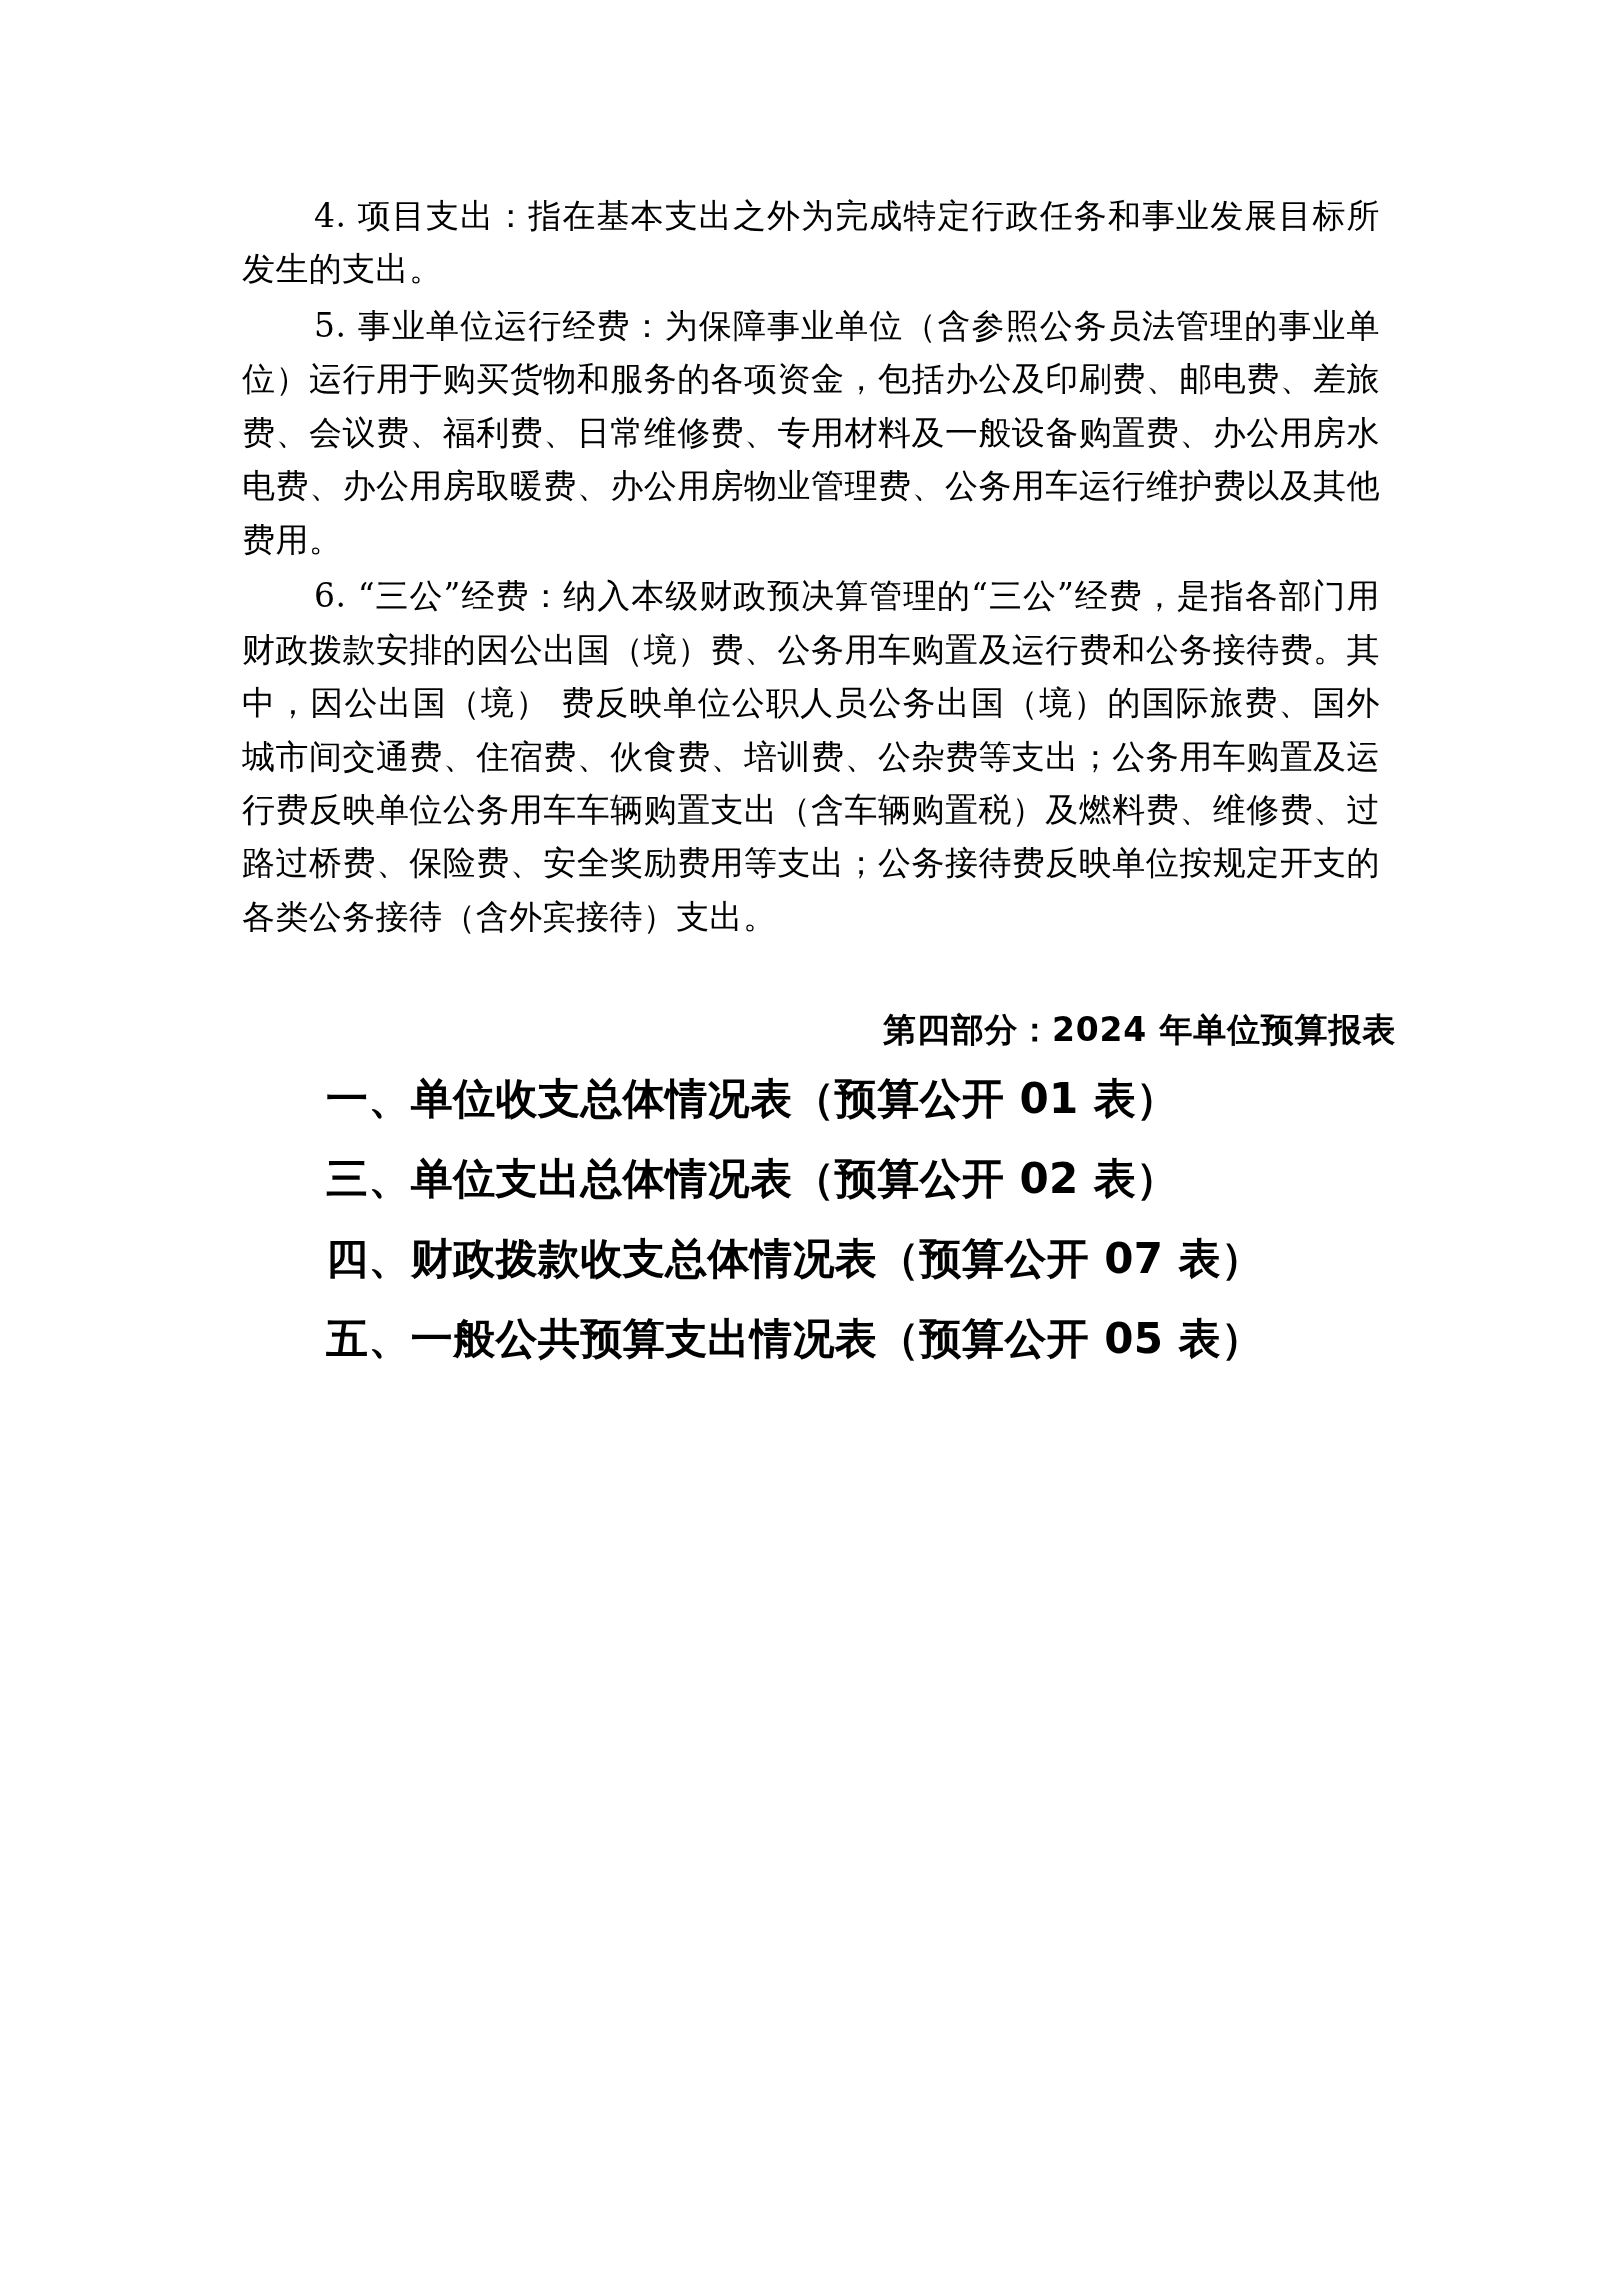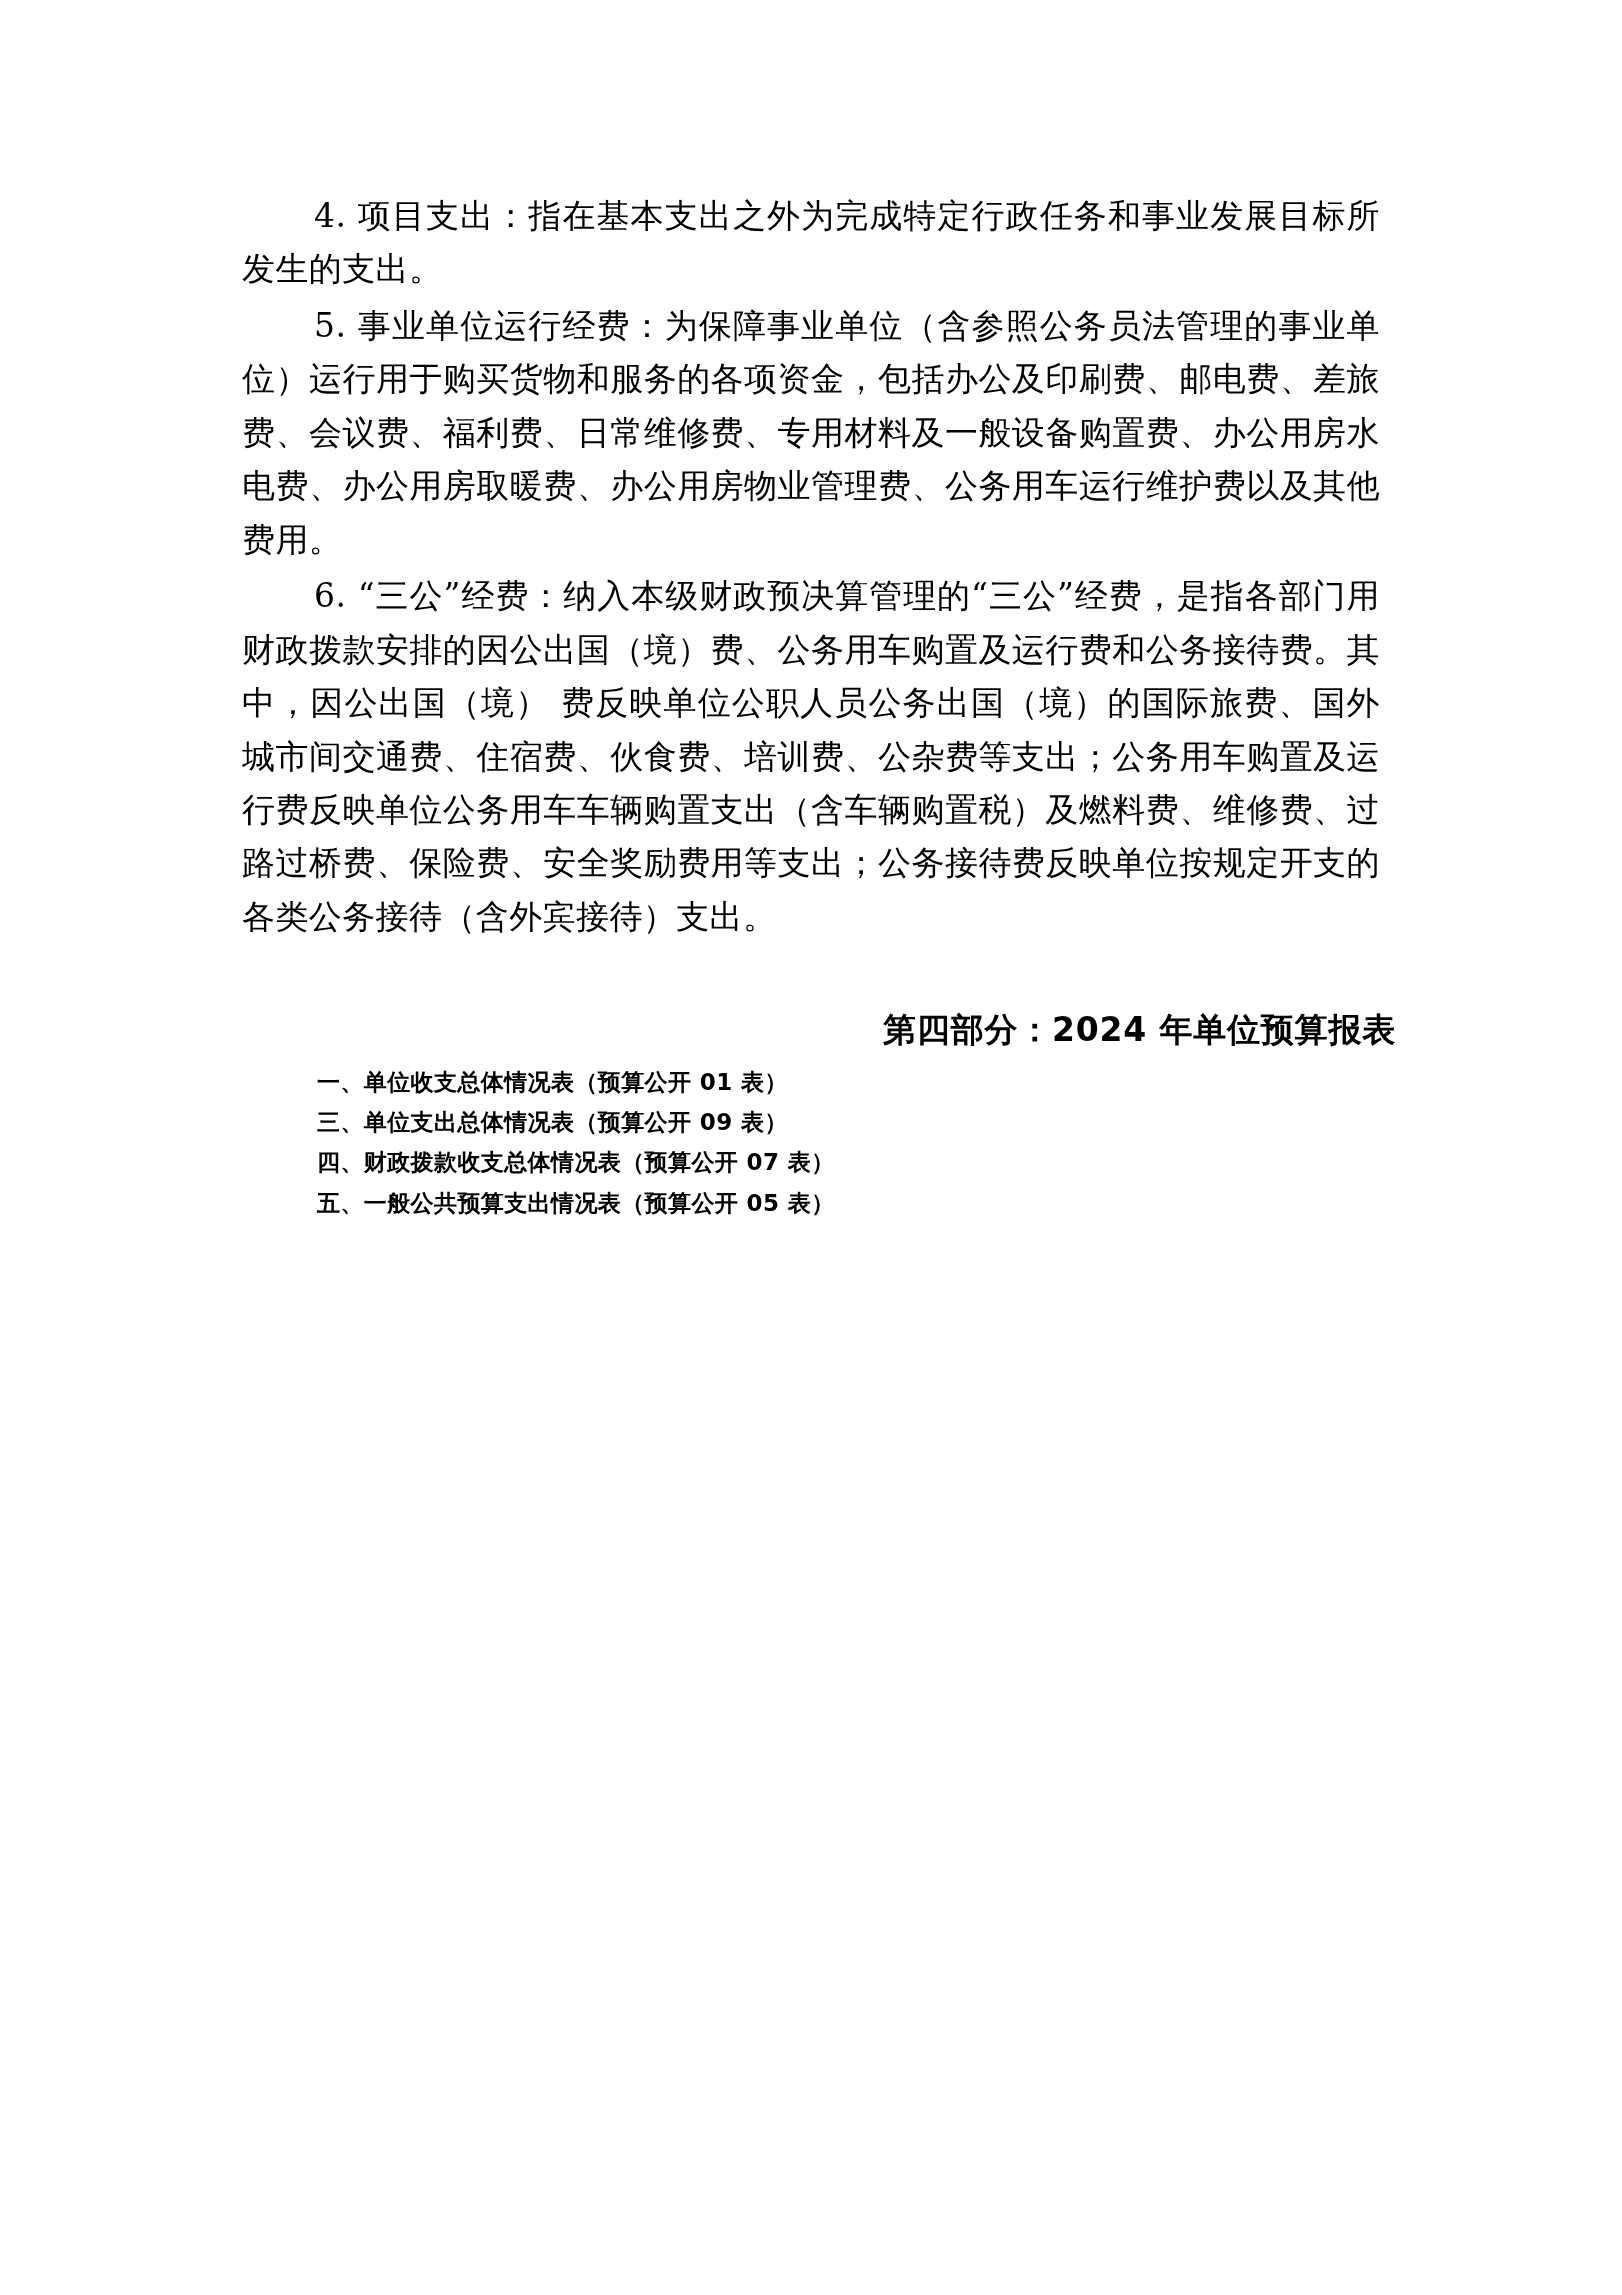--- a/index.html
+++ b/index.html
@@ -36,39 +36,39 @@
     font-family: "DejaVu Sans", sans-serif;
     font-weight: bold;
     font-size: 33px;
     text-align: right;
     margin: 65px 0 10.6px 0;
     letter-spacing: 0.8px;
   }
   .toc-item {
     font-family: "DejaVu Sans", sans-serif;
     font-weight: bold;
-    font-size: 23px;
+    font-size: 42px;
     line-height: 1.62;
-    margin: 3px;
+    margin: 12px;
     text-indent: 72px;
     letter-spacing: 0.4px;
   }
 </style>
 </head>
 <body>
 
 <div class="page">
 
   <p class="para">4. 项目支出：指在基本支出之外为完成特定行政任务和事业发展目标所发生的支出。</p>
 
   <p class="para">5. 事业单位运行经费：为保障事业单位（含参照公务员法管理的事业单位）运行用于购买货物和服务的各项资金，包括办公及印刷费、邮电费、差旅费、会议费、福利费、日常维修费、专用材料及一般设备购置费、办公用房水电费、办公用房取暖费、办公用房物业管理费、公务用车运行维护费以及其他费用。</p>
 
   <p class="para">6. “三公”经费：纳入本级财政预决算管理的“三公”经费，是指各部门用财政拨款安排的因公出国（境）费、公务用车购置及运行费和公务接待费。其中，因公出国（境） 费反映单位公职人员公务出国（境）的国际旅费、国外城市间交通费、住宿费、伙食费、培训费、公杂费等支出；公务用车购置及运行费反映单位公务用车车辆购置支出（含车辆购置税）及燃料费、维修费、过路过桥费、保险费、安全奖励费用等支出；公务接待费反映单位按规定开支的各类公务接待（含外宾接待）支出。</p>
 
   <h2 class="section-title">第四部分：2024 年单位预算报表</h2>
 
   <p class="toc-item">一、单位收支总体情况表（预算公开 01 表）</p>
-  <p class="toc-item">三、单位支出总体情况表（预算公开 09 表）</p>
+  <p class="toc-item">三、单位支出总体情况表（预算公开 02 表）</p>
   <p class="toc-item">四、财政拨款收支总体情况表（预算公开 07 表）</p>
   <p class="toc-item">五、一般公共预算支出情况表（预算公开 05 表）</p>
 
 </div>
 
 
 </body></html>

